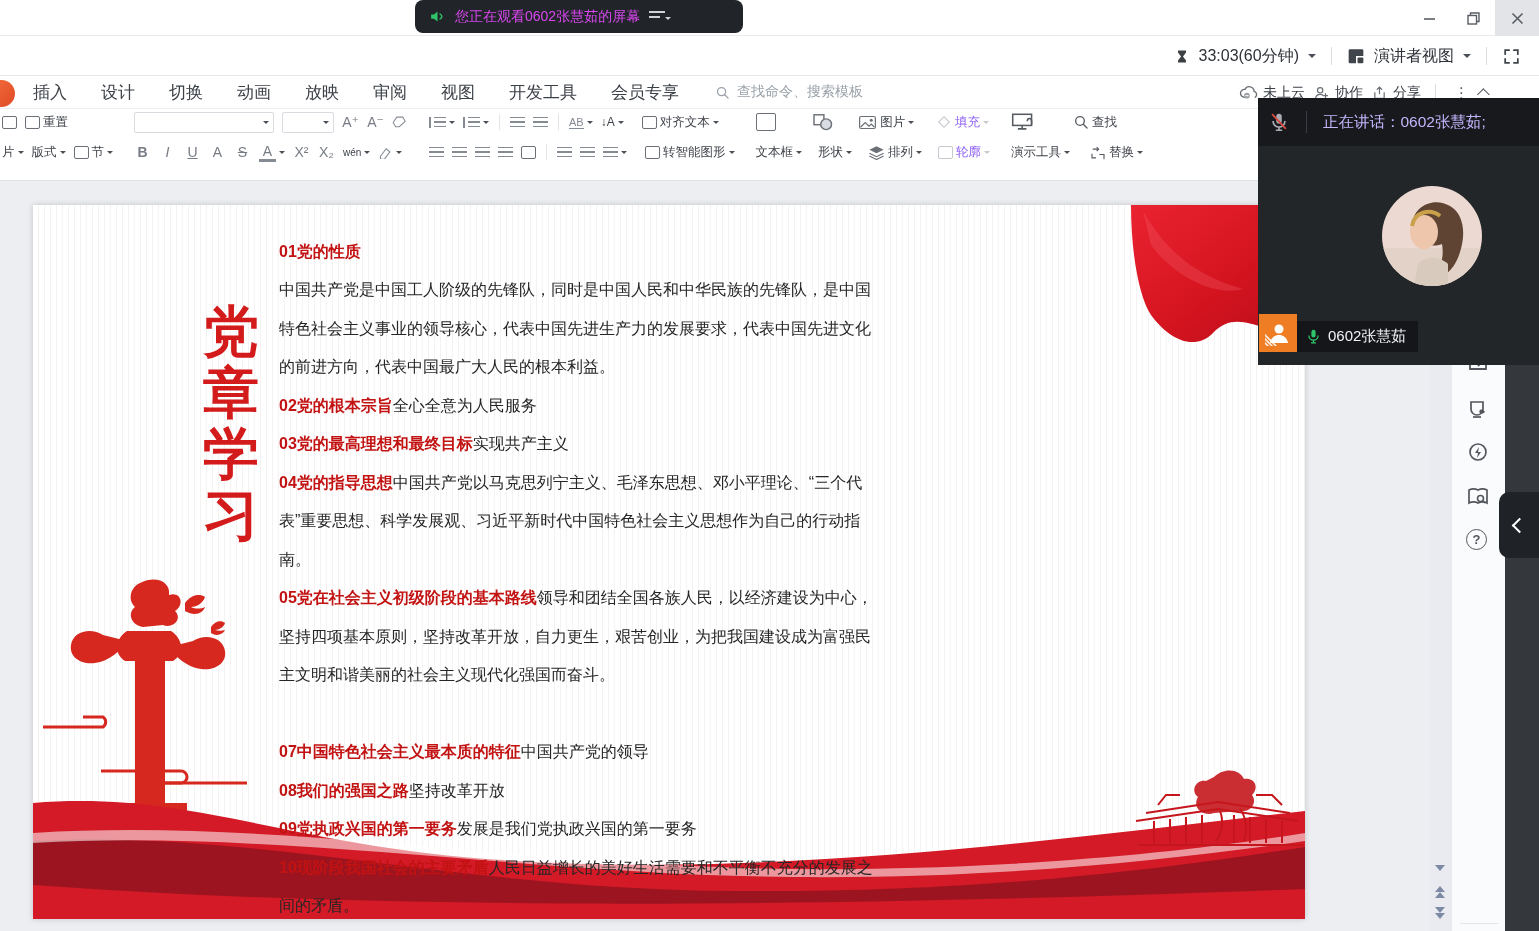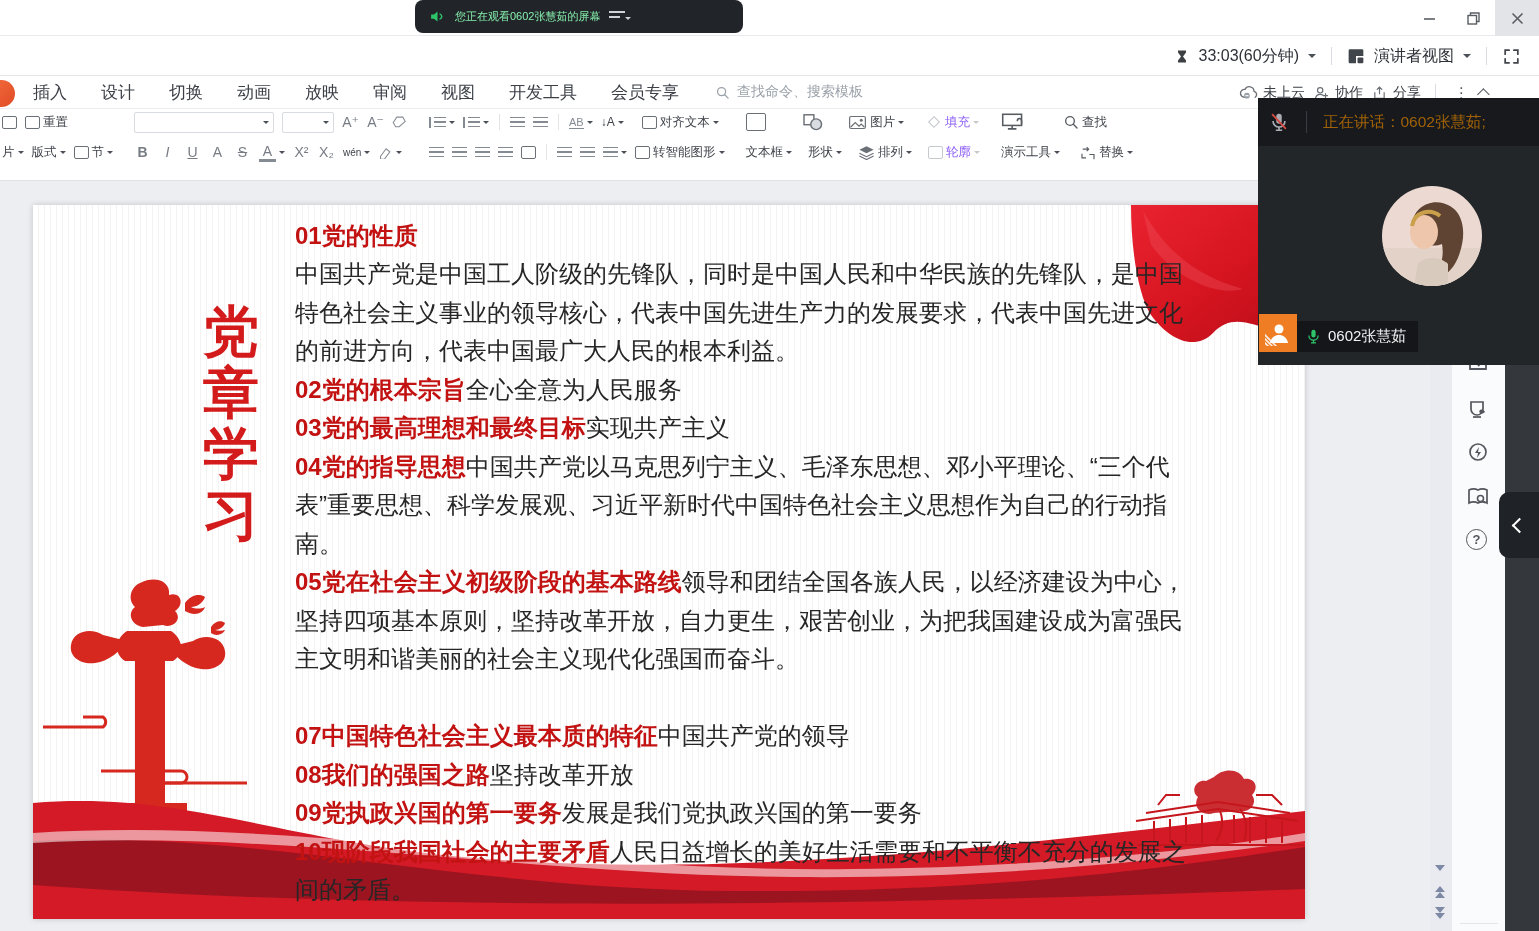--- a/index.html
+++ b/index.html
@@ -3,21 +3,21 @@
 <meta charset="utf-8">
 <style>
   * { margin:0; padding:0; box-sizing:border-box; }
   html,body { width:1539px; height:931px; overflow:hidden; }
   body { font-family:"Liberation Sans","DejaVu Sans",sans-serif; background:#eceef2; }
   #app { position:relative; width:1539px; height:931px; background:#eceef2; }
 
   
   .titlebar { position:absolute; left:0; top:0; width:1539px; height:36px; background:#ffffff; border-bottom:1px solid #e8eaed; z-index:40; }
   .share-pill { position:absolute; left:415px; top:0; height:33px; width:328px; background:#212529; border-radius:8px; display:flex; align-items:center; gap:9px; padding:0 14px; }
-  .share-pill span.txt { color:#86efac; font-size:11px; white-space:nowrap; }
+  .share-pill span.txt { color:#d946ef; font-size:14px; white-space:nowrap; }
   .pill-list { position:relative; width:16px; height:12px; }
   .pill-list i { display:block; height:2px; background:#cfd2d6; margin-top:3px; }
   .pill-list i:first-child { margin-top:0; }
   .pill-list em { position:absolute; right:-6px; bottom:0; border:3px solid transparent; border-top-color:#cfd2d6; }
   .win-controls { position:absolute; right:0; top:0; height:36px; display:flex; }
   .win-btn { width:44px; height:36px; display:flex; align-items:center; justify-content:center; }
   .win-btn.close { background:#e2e4e7; }
 
   
   .meetbar { position:absolute; left:0; top:36px; width:1539px; height:40px; background:#ffffff; border-bottom:1px solid #e4e6e9; z-index:39; }
@@ -49,41 +49,41 @@
   .bars.dots { width:17px; background:repeating-linear-gradient(90deg,#858b93 0 2px,transparent 2px 4px) left/3px 11px no-repeat, repeating-linear-gradient(#858b93 0 1.5px,transparent 1.5px 4.4px) 5px 0/12px 11px no-repeat; }
   .combo { width:140px; height:21px; border:1px solid #d8dbe0; border-radius:2px; background:#fff; display:flex; align-items:center; justify-content:flex-end; padding:0 4px; }
   .combo.sz { width:52px; }
   .fmt { font-size:14px; color:#777c84; width:17px; text-align:center; }
   .big-ico { display:flex; flex-direction:column; align-items:center; justify-content:center; height:26px; }
 
   
   .main { position:absolute; left:0; top:181px; width:1539px; height:750px; background:#eceef2; }
   .slide { position:absolute; left:33px; top:24px; width:1272px; height:714px; background:repeating-linear-gradient(90deg,#ffffff 0 5px,#f5f3f2 5px 6px); box-shadow:0 0 6px rgba(0,0,0,.18); overflow:hidden; }
   .v-title { position:absolute; left:170px; top:96px; width:64px; font-size:56px; font-weight:700; color:#d41b1b; line-height:61px; word-break:break-all; z-index:3; }
-  .sline { position:absolute; left:262px; white-space:nowrap; font-size:24px; line-height:24px; color:#262626; z-index:3; }
+  .sline { position:absolute; left:246px; white-space:nowrap; font-size:16px; line-height:24px; color:#262626; z-index:3;margin-top:16px; }
   .sline b { color:#c21212; font-weight:700; }
   .deco { position:absolute; z-index:1; }
 
   
   .scrollcol { position:absolute; left:1430px; top:181px; width:22px; height:750px; background:#e9ebf0; z-index:6; }
   .sarrow { position:absolute; left:5px; width:0; height:0; }
   .tri-dn { border:5px solid transparent; border-top:6px solid #7e8aa5; }
   .tri-up { border:5px solid transparent; border-bottom:6px solid #7e8aa5; }
   .wps-sidebar { position:absolute; left:1452px; top:181px; width:53px; height:750px; background:#fafbfc; z-index:5; }
   .sb-ico { position:absolute; left:14px; width:24px; height:24px; color:#53565c; }
   .sb-line { position:absolute; left:8px; top:742px; width:38px; height:1px; background:#e3e5e8; }
   .help-circle { width:21px; height:21px; border:1.7px solid #53565c; border-radius:50%; display:flex; align-items:center; justify-content:center; font-size:13px; font-weight:700; color:#53565c; }
   .dark-strip { position:absolute; left:1505px; top:98px; width:34px; height:833px; background:#34373c; z-index:10; }
   .panel-tab { position:absolute; left:1499px; top:492px; width:40px; height:66px; background:#1f2226; border-radius:10px 0 0 10px; display:flex; align-items:center; justify-content:center; z-index:12; }
   .panel-tab .chev-left { width:11px; height:11px; border-left:2.5px solid #ffffff; border-bottom:2.5px solid #ffffff; transform:rotate(45deg); }
 
   
   .video-panel { position:absolute; left:1258px; top:98px; width:281px; height:267px; z-index:30; }
   .vp-head { height:48px; background:#17191d; display:flex; align-items:center; gap:10px; padding:0 10px; }
-  .vp-head .txt { color:#a16207; font-size:15.5px; white-space:nowrap; }
+  .vp-head .txt { color:#c4b5fd; font-size:15.5px; white-space:nowrap; }
   .vp-head .vdiv { background:#3a3e44; height:22px; }
   .vp-body { position:relative; height:219px; background:#232629; }
   .avatar { position:absolute; left:124px; top:40px; width:100px; height:100px; border-radius:50%; overflow:hidden; }
   .vp-badge { position:absolute; left:1px; top:168px; display:flex; align-items:flex-end; }
   .orange-badge { width:38px; height:38px; background:#ef7d23; display:flex; align-items:center; justify-content:center; position:relative; overflow:hidden; }
   .nameplate { height:31px; background:rgba(18,20,23,.88); display:flex; align-items:center; gap:6px; padding:0 12px 0 8px; }
   .nameplate .nm { color:#f2f3f4; font-size:15px; white-space:nowrap; }
 </style>
 </head>
 <body>
@@ -293,21 +293,21 @@
         <span class="bars"></span>
         <span class="bars"></span>
         <span class="mini-ico"></span>
         <span class="gdiv" style="height:16px;margin:0 2px;"></span>
         <span class="bars"></span>
         <span class="bars"></span>
         <span class="tbtn">
             <span class="bars"></span>
             <span class="cv small"></span>
           </span>
-        <span class="tbtn" style="">
+        <span class="tbtn" style="margin-left:10px;">
             <span class="mini-ico"></span>
             <span>转智能图形</span>
             <span class="cv small"></span>
           </span>
       </div>
     </div>
     <div class="gdiv"></div>
     <div class="tgroup">
       <div class="trow" style="justify-content:space-around;">
         <span class="big-ico">

